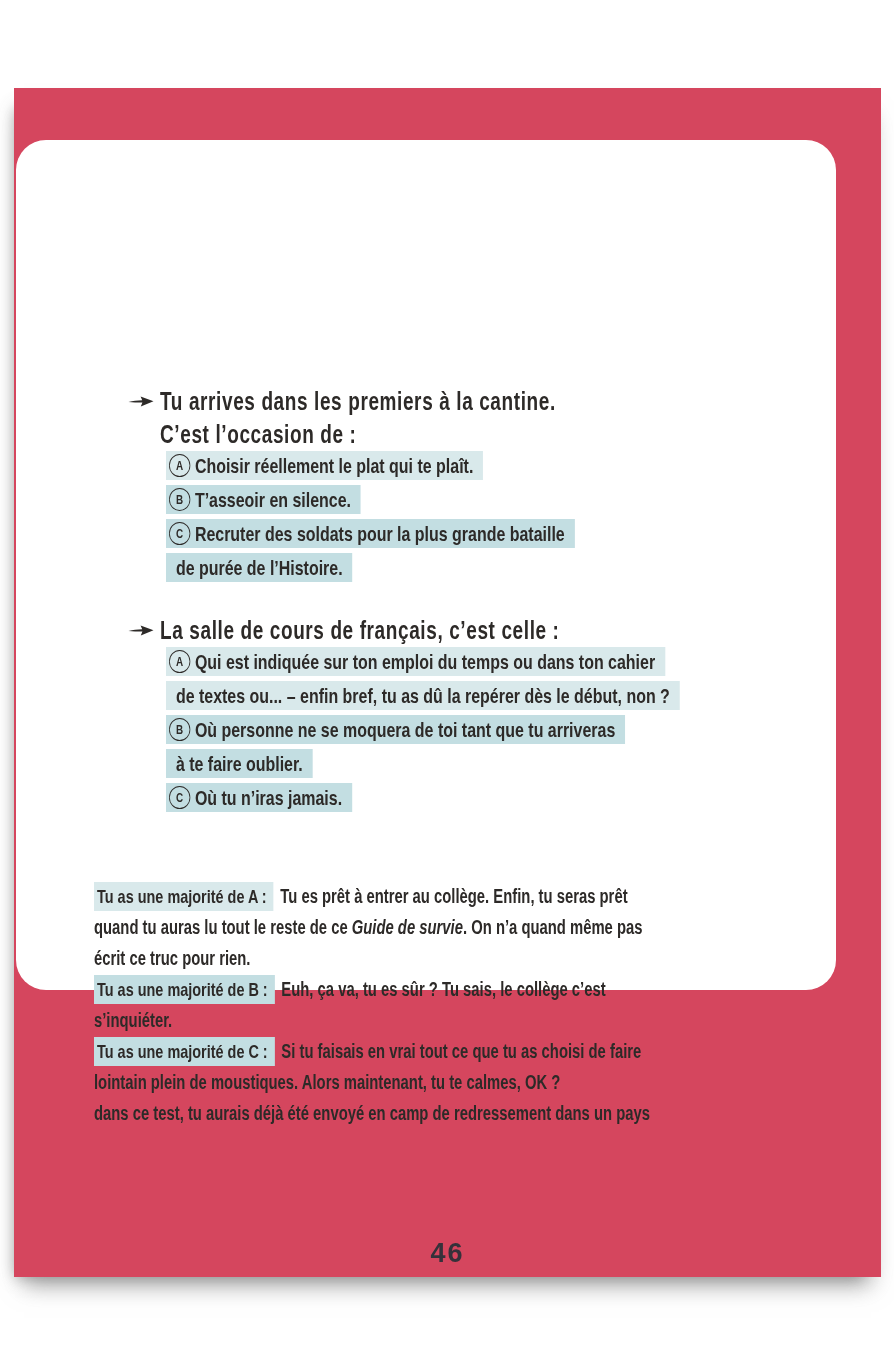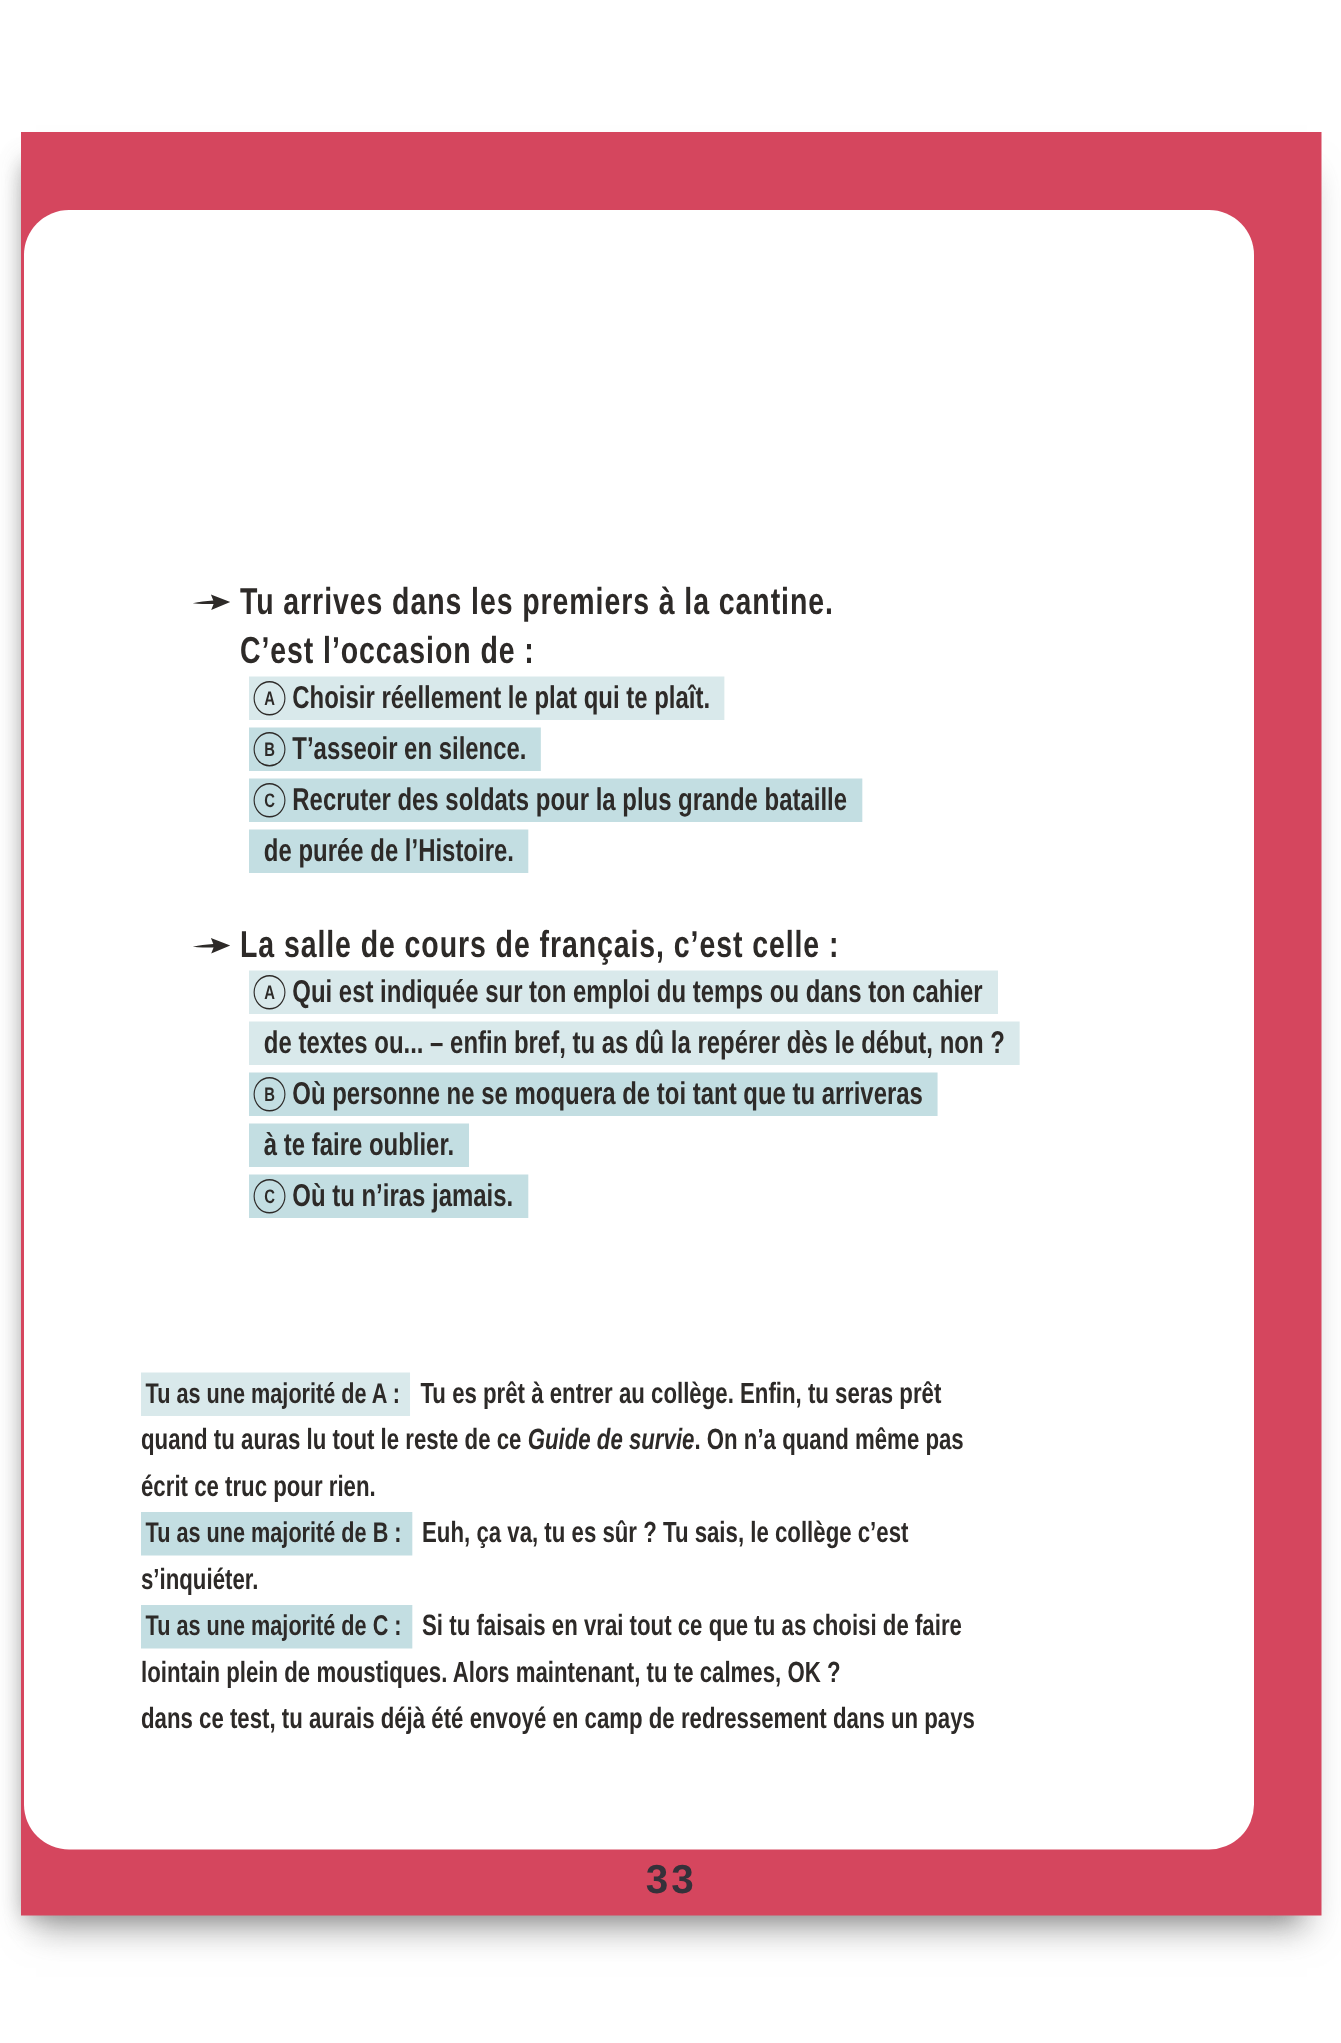--- a/index.html
+++ b/index.html
@@ -6,21 +6,21 @@
   .page{
     position:relative;width:894px;height:1362px;overflow:hidden;background:#fff;
     font-family:"Liberation Sans",sans-serif;color:var(--ink,#2d2a28);
   }
   .red-board{
     position:absolute;left:14px;top:88px;width:867px;height:1189px;
     background:var(--red,#d5465e);
     box-shadow:-9px 10px 14px -10px rgba(110,110,110,.55),0 18px 22px -10px rgba(110,110,110,.6);
   }
   .card{
-    position:absolute;left:2px;top:52px;width:820px;height:1093px;
+    position:absolute;left:2px;top:52px;width:820px;height:850px;
     background:#fff;border-radius:30px;
   }
   
   .cnd{display:inline-block;transform:scaleX(0.76);transform-origin:0 50%;white-space:nowrap;}
   
   .q-block{padding-left:112px;}
   .q-block.q1{margin-top:245px;}
   .q-block.q2{margin-top:32px;}
   .q-head{display:flex;align-items:flex-start;}
   .arrow-box{width:32px;flex:none;height:33px;display:flex;align-items:center;}
@@ -35,21 +35,21 @@
   .hl.cont{padding-left:13px;}
   .hl[data-shade="light"]{background:var(--hl-light,#d9e9eb);}
   .hl[data-shade="med"]{background:var(--hl-med,#c3dee2);}
   .circle{
     flex:none;width:26px;height:21px;border:1.6px solid var(--ink,#2d2a28);border-radius:50%;
     display:inline-flex;align-items:center;justify-content:center;
     font-size:13px;font-weight:700;margin-right:6px;line-height:1;
   }
   .opt-text{font-size:21px;font-weight:700;}
   
-  .results{margin-top:102px;padding-left:78px;}
+  .results{margin-top:69px;padding-left:78px;}
   .r-line{height:31px;line-height:31px;}
   .r-label{font-size:19px;font-weight:700;padding:4px 9px 4px 4px;margin-right:9px;}
   .r-label[data-shade="light"]{background:var(--hl-light,#d9e9eb);}
   .r-label[data-shade="med"]{background:var(--hl-med,#c3dee2);}
   .r-text{font-size:19.5px;font-weight:700;}
   .r-text .it{font-style:italic;}
   
   .page-num{
     position:absolute;left:0;right:0;bottom:8px;text-align:center;
     font-size:27px;font-weight:700;letter-spacing:2px;color:var(--page-num,#35313a);
@@ -187,15 +187,15 @@
         <div class="r-line">
           <span class="cnd r-text">lointain plein de moustiques. Alors maintenant, tu te calmes, OK ?</span>
         </div>
         <div class="r-line">
           <span class="cnd r-text">dans ce test, tu aurais déjà été envoyé en camp de redressement dans un pays</span>
         </div>
       </section>
 
     </div>
 
-    <div class="page-num">33</div>
+    <div class="page-num">46</div>
   </div>
 </div>
 
 </body></html>

